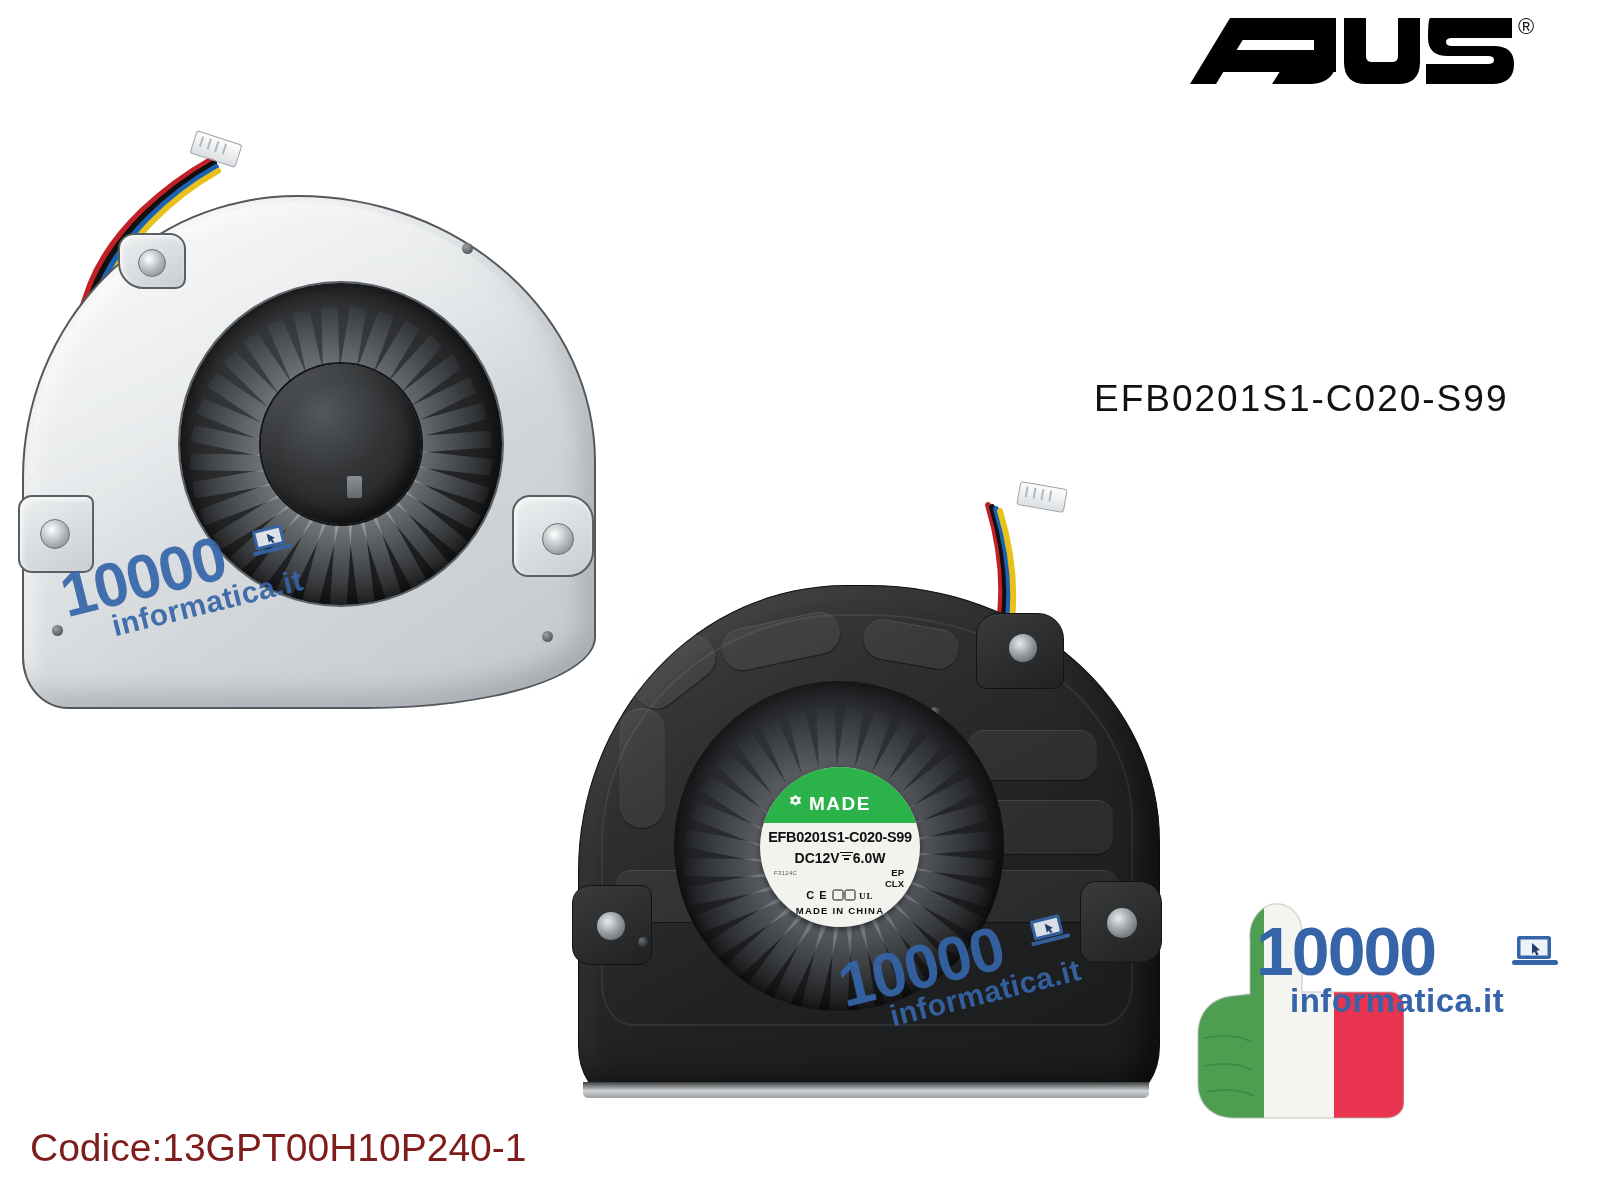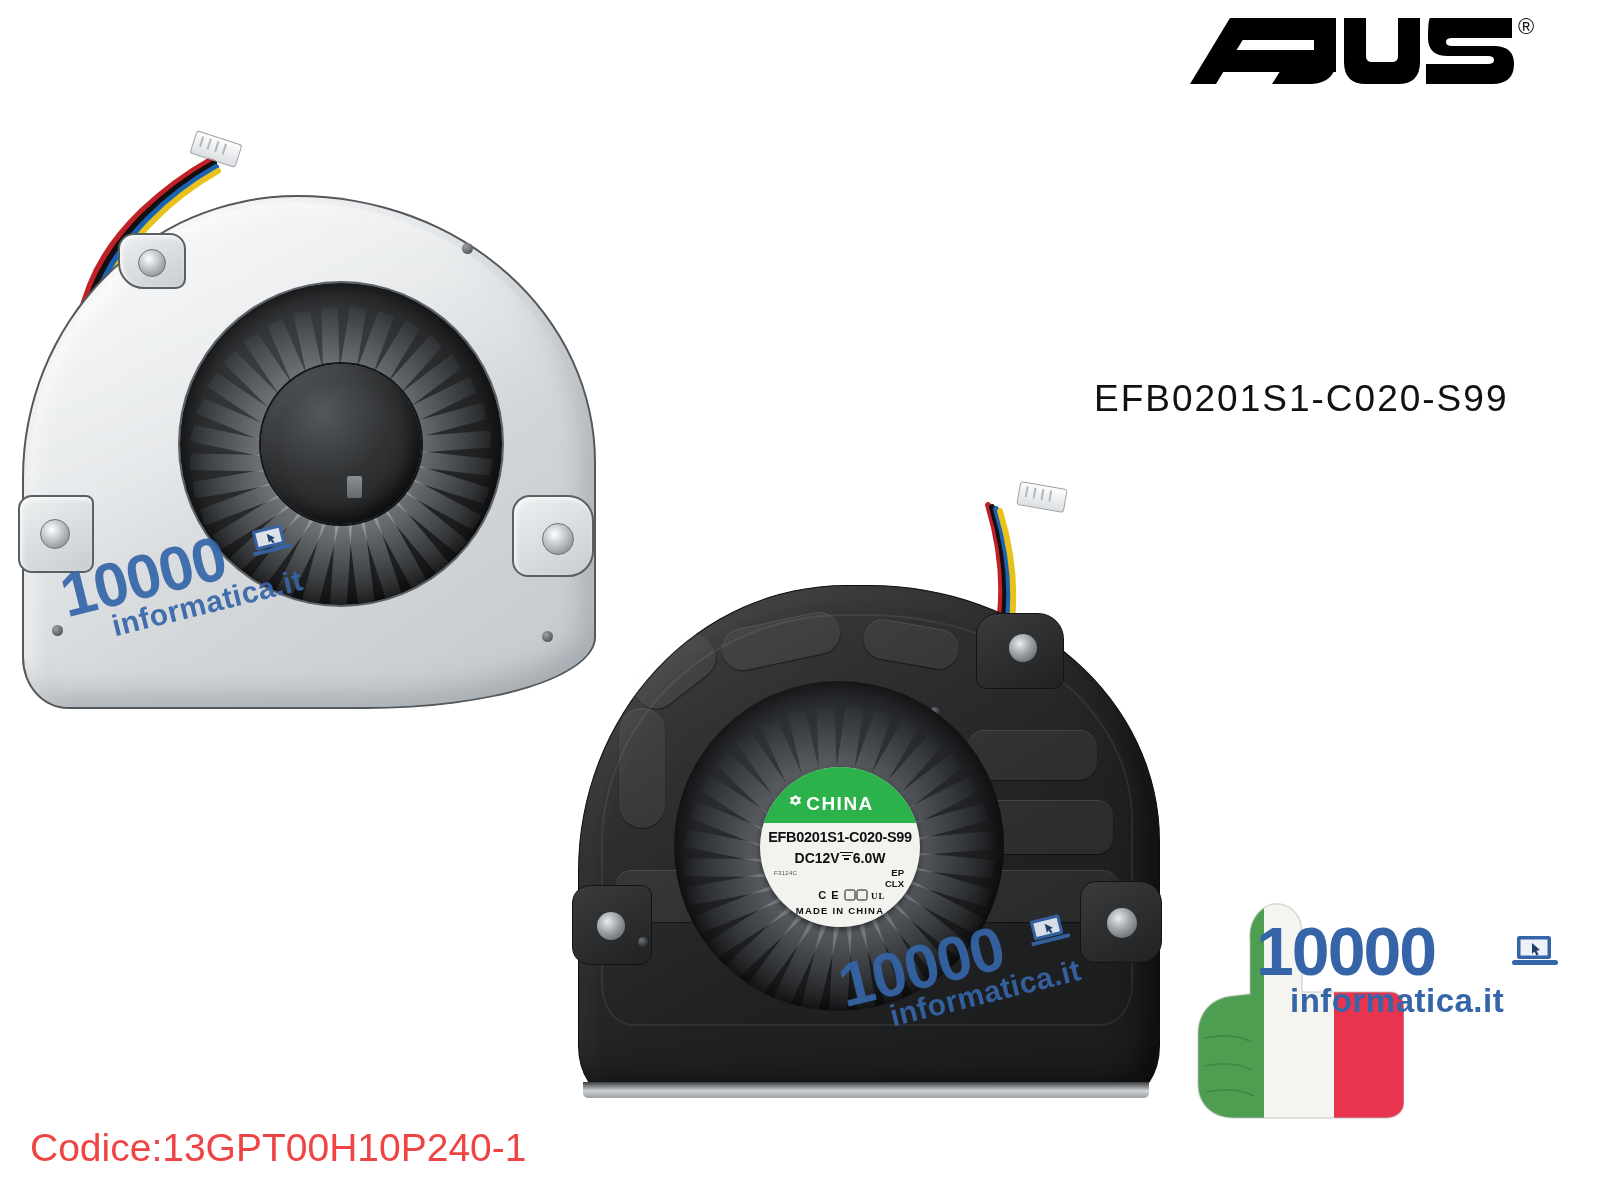--- a/index.html
+++ b/index.html
@@ -7,21 +7,21 @@
        font-family:"Liberation Sans","DejaVu Sans",sans-serif;}
 
   .stage{position:absolute;left:0;top:0;width:1600px;height:1200px;background:#fff;}
 
   
   .spec-line{position:absolute;left:28px;top:72px;font-size:40px;letter-spacing:3px;
              color:#111;font-weight:500;white-space:nowrap;}
   .partnum{position:absolute;left:1094px;top:378px;font-size:37px;letter-spacing:2px;
            color:#111;font-weight:500;white-space:nowrap;}
   .codice{position:absolute;left:30px;top:1126px;font-size:39px;letter-spacing:0px;
-          color:#ef4444;font-weight:500;white-space:nowrap;}
+          color:#7f1d1d;font-weight:500;white-space:nowrap;}
 
   
   .asus-logo{position:absolute;left:1186px;top:10px;width:330px;height:78px;}
   .asus-logo svg{display:block;width:100%;height:100%;}
   .asus-reg{position:absolute;left:1518px;top:14px;font-size:22px;color:#111;}
 
   
   .fan1{position:absolute;left:22px;top:195px;width:570px;height:510px;}
 
   .f1-shell{position:absolute;left:0;top:0;width:570px;height:510px;
@@ -132,21 +132,21 @@
   .sticker .model{position:absolute;left:0;top:62px;width:100%;font-size:14.5px;font-weight:700;
      color:#101010;letter-spacing:-.3px;}
   .sticker .volt{position:absolute;left:0;top:83px;width:100%;font-size:14px;font-weight:700;color:#101010;}
   .sticker .volt .dc-sym{display:inline-block;width:13px;vertical-align:2px;}
   .sticker .volt .dc-sym b{display:block;height:1.6px;background:#101010;margin:1.6px 0;}
   .sticker .volt .dc-sym b:nth-child(2){width:9px;margin-left:2px;}
   .sticker .volt .dc-sym b:nth-child(3){width:5px;margin-left:4px;}
   .sticker .ep{position:absolute;right:16px;top:100px;font-size:9.5px;font-weight:700;
      color:#101010;line-height:11px;text-align:right;}
   .sticker .lot{position:absolute;left:14px;top:103px;font-size:6px;color:#555;letter-spacing:.3px;}
-  .sticker .certs{position:absolute;left:12px;top:122px;width:100%;font-size:11px;color:#101010;
+  .sticker .certs{position:absolute;left:0;top:122px;width:100%;font-size:11px;color:#101010;
      font-weight:700;letter-spacing:1px;}
   .sticker .made{position:absolute;left:0;top:138px;width:100%;font-size:9.5px;color:#101010;
      font-weight:700;letter-spacing:1.2px;}
 
   .f2-wire{left:358px;top:-104px;width:120px;height:300px;}
   .f2-conn{left:440px;top:-100px;width:46px;height:22px;transform:rotate(10deg);}
 
   
   .wm{position:absolute;color:#3565a8;font-weight:700;pointer-events:none;}
   .wm .big{font-size:62px;letter-spacing:-1px;line-height:.9;display:block;}
@@ -356,21 +356,21 @@
         </div>
 
       <div class="sticker">
         <div class="green"></div>
         <span class="flower">
           <svg width="15" height="15" viewBox="0 0 16 16" aria-hidden="true">
             <path d="M8 1 L10.6 3.2 L14 3.6 L12.6 6.8 L14 10 L10.6 10.4 L8 12.6 L5.4 10.4 L2 10 L3.4 6.8 L2 3.6 L5.4 3.2 Z" fill="#fff"></path>
             <circle cx="8" cy="6.8" r="2.1" fill="#2bb24a"></circle>
           </svg>
         </span>
-        <span class="brand">CHINA</span>
+        <span class="brand">MADE</span>
         <span class="model">EFB0201S1-C020-S99</span>
         <span class="volt">
           <span>DC12V</span><span class="dc-sym"><b style="width:13px"></b><b></b><b></b></span><span>6.0W</span>
         </span>
         <span class="lot">F3124C</span>
         <span class="ep"><span>EP</span><br><span>CLX</span></span>
         <span class="certs">
           <span>C E</span>
           <svg width="42" height="12" viewBox="0 0 42 12" style="vertical-align:-2px" aria-hidden="true">
             <rect x="1" y="1" width="10" height="10" rx="1.5" fill="none" stroke="#101010" stroke-width="1"></rect>

